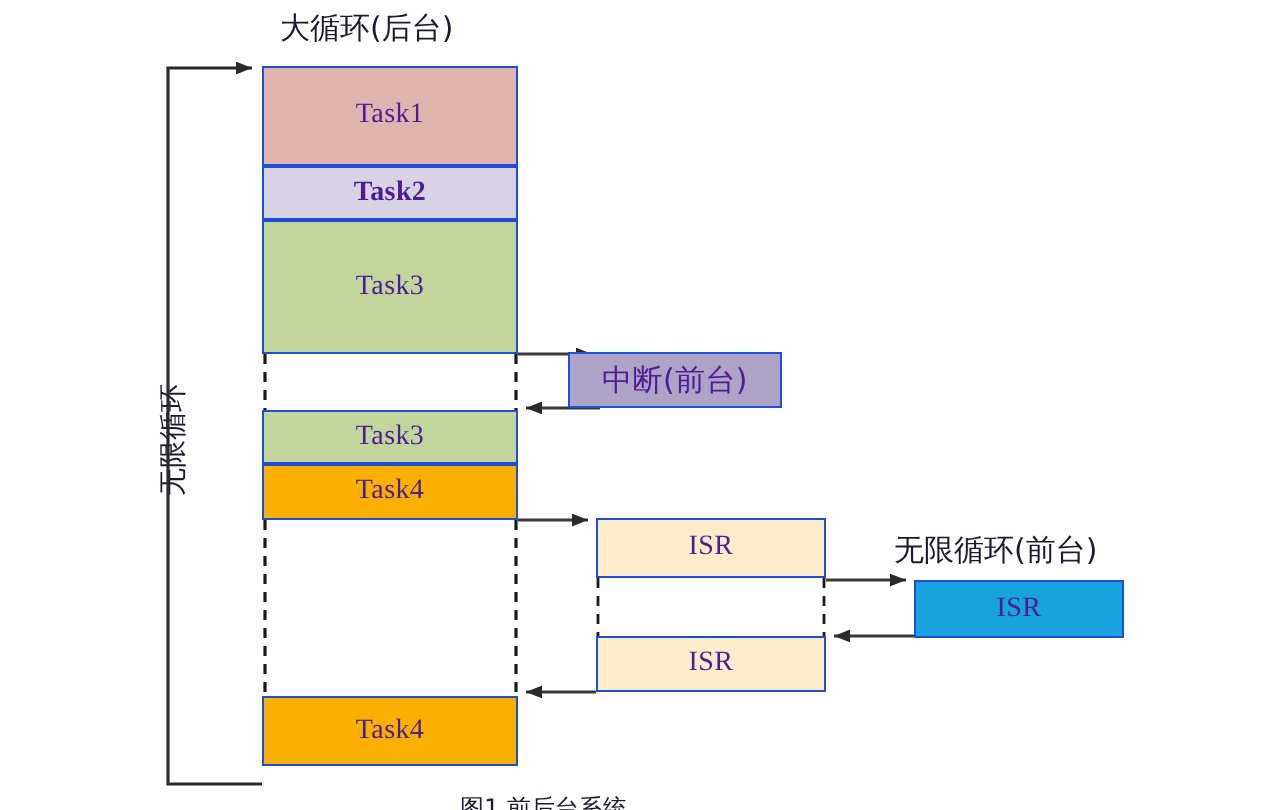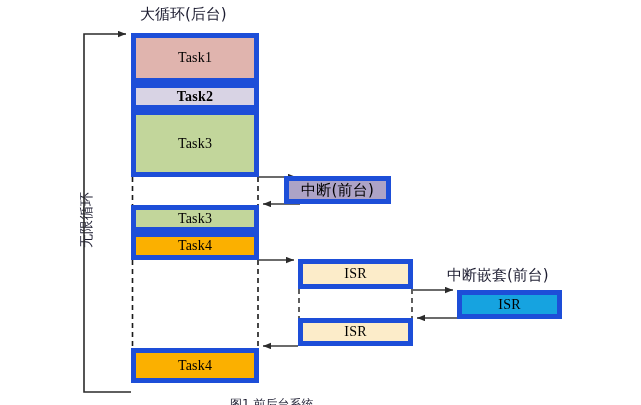--- a/index.html
+++ b/index.html
@@ -18,28 +18,28 @@
   #canvas {
     position: absolute;
     left: 0; top: 0;
     width: 641px;
     height: 405px;
     padding-left: 16px;
   }
   .box {
     position: absolute;
     box-sizing: border-box;
-    border: 5px solid #1d4ed8;
+    border: 1px solid #1d4ed8;
     display: flex;
     align-items: center;
     justify-content: center;
     font-size: 14px;
     line-height: 1;
     letter-spacing: 0.2px;
-    color: #000000;
+    color: #4c1d95;
     white-space: nowrap;
   }
   .lbl {
     position: absolute;
     font-size: 15px;
     line-height: 1;
     color: #1b1b2f;
     white-space: nowrap;
   }
   .cjk {
@@ -70,21 +70,21 @@
     overflow: hidden;
   }
 </style>
 </head>
 <body>
 
 <div id="canvas">
 
   <div class="lbl cjk" style="left:140px; top:7px;">大循环(后台)</div>
 
-  <div class="lbl cjk" style="left:447px; top:268px;">中断嵌套(前台)</div>
+  <div class="lbl cjk" style="left:447px; top:268px;">无限循环(前台)</div>
 
   <div class="vlabel" style="left:78px; top:248px; transform: rotate(-90deg);">无限循环</div>
 
   <svg class="overlay" viewBox="0 0 641 405" xmlns="http://www.w3.org/2000/svg">
     <defs>
       <marker id="ah" markerWidth="9" markerHeight="9" refX="8" refY="3.2" orient="auto" markerUnits="userSpaceOnUse">
         <path d="M0,0 L8,3.2 L0,6.4 z" fill="#2b2b2b"></path>
       </marker>
     </defs>
 

